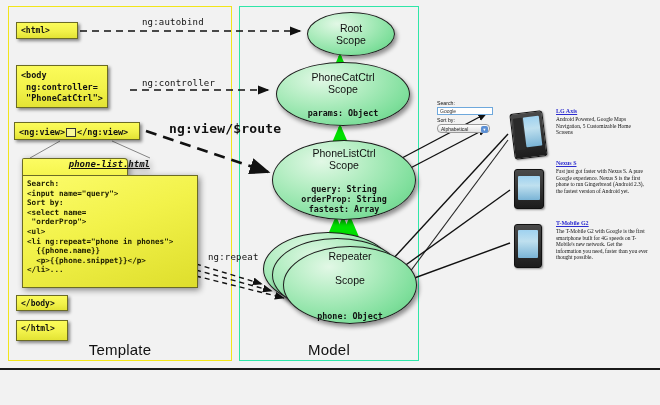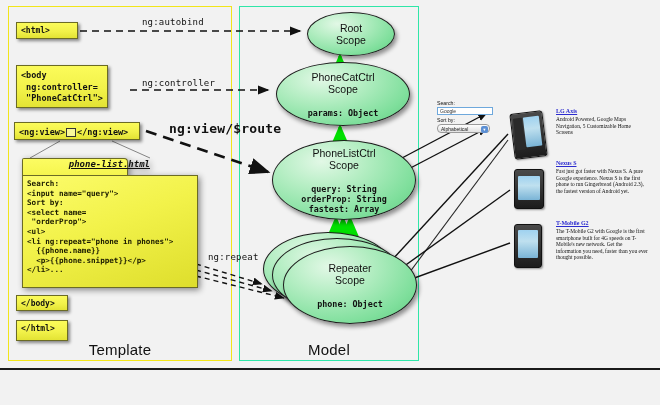--- a/index.html
+++ b/index.html
@@ -77,21 +77,21 @@
   .scope .ttl{font-size:10.5px;line-height:12px;font-family:"Liberation Sans",sans-serif;}
   .scope .props{
     font-family:"DejaVu Sans Mono","Liberation Mono",monospace;
     font-weight:bold;font-size:8.4px;line-height:10px;margin-top:13px;white-space:pre;
   }
   #scope-root{left:307px;top:12px;width:86px;height:42px;}
   #scope-catctrl{left:276px;top:62px;width:132px;height:62px;}
   #scope-listctrl{left:272px;top:140px;width:142px;height:78px;}
 
   #repeater-stack{position:absolute;left:263px;top:232px;width:152px;height:92px;z-index:7;}
-  .rep{position:absolute;width:128px;height:72px;}
+  .rep{position:absolute;width:128px;height:72px;gap:12px;}
   #rep-back{left:0px;top:0px;}
   #rep-mid{left:9px;top:6px;}
   #rep-front{left:20px;top:14px;width:132px;height:76px;}
 
   
   .vtext{position:absolute;color:#111;z-index:6;}
   #search-label{left:437px;top:100px;font-size:5.2px;}
   #search-input{
     position:absolute;left:437px;top:107px;width:56px;height:8px;
     background:#fff;border:1.1px solid #6ea8dc;box-sizing:border-box;

